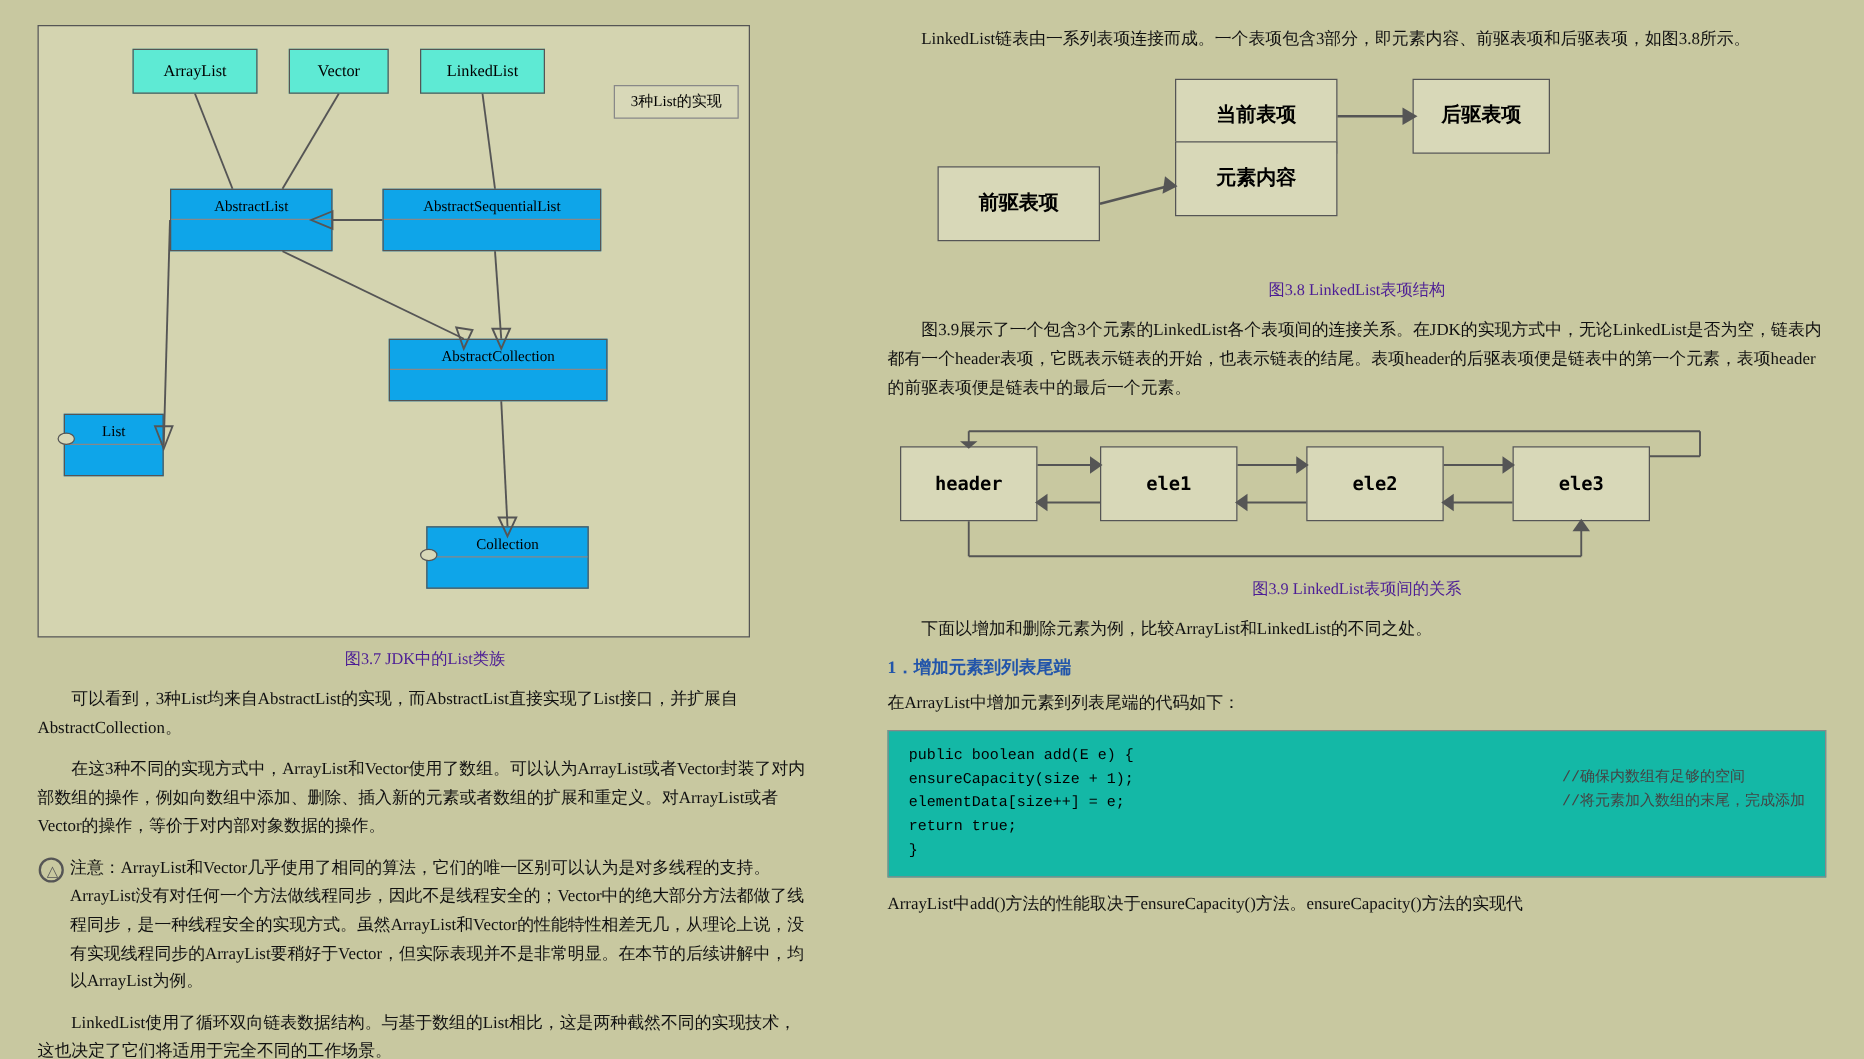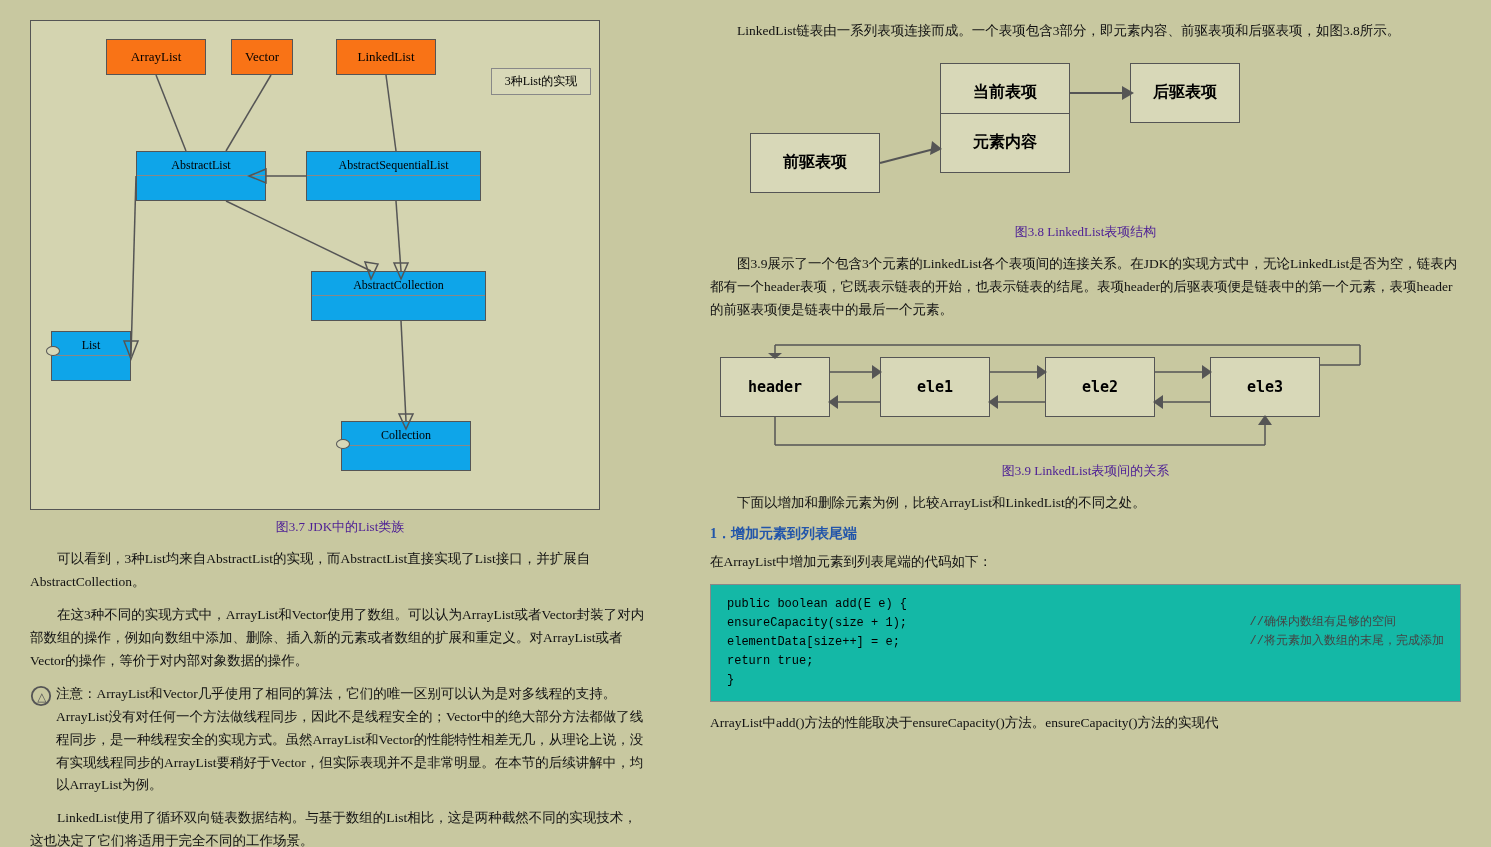--- a/index.html
+++ b/index.html
@@ -33,21 +33,21 @@
       width: 570px;
       height: 490px;
       border: 1.5px solid #555;
       background: #d4d4b0;
       position: relative;
       margin-bottom: 8px;
     }
     .uml-box {
       position: absolute;
       border: 1.5px solid #555;
-      background: #f97316;
+      background: #5eead4;
       display: flex;
       align-items: center;
       justify-content: center;
       font-size: 13px;
       font-family: "SimSun", serif;
     }
     .uml-box.header-box {
       background: #0ea5e9;
     }
     .uml-label {
@@ -169,21 +169,21 @@
   <div class="left-panel">
 
     <div class="uml-diagram">
 
       <div class="uml-label" style="top:20px; right:8px; width:100px; text-align:center; font-size:12px;">3种List的实现</div>
 
       <div class="uml-box" style="left:75px; top:18px; width:100px; height:36px;">
         <span>ArrayList</span>
       </div>
 
-      <div class="uml-box" style="left:200px; top:18px; width:62px; height:36px;">
+      <div class="uml-box" style="left:200px; top:18px; width:80px; height:36px;">
         <span>Vector</span>
       </div>
 
       <div class="uml-box" style="left:305px; top:18px; width:100px; height:36px;">
         <span>LinkedList</span>
       </div>
 
       <div class="uml-box header-box" style="left:105px; top:130px; width:130px; height:50px; flex-direction:column;">
         <span style="border-bottom:1px solid #888; width:100%; text-align:center; padding-bottom:2px; font-size:12px;">AbstractList</span>
         <span style="height:18px; width:100%;"></span>

